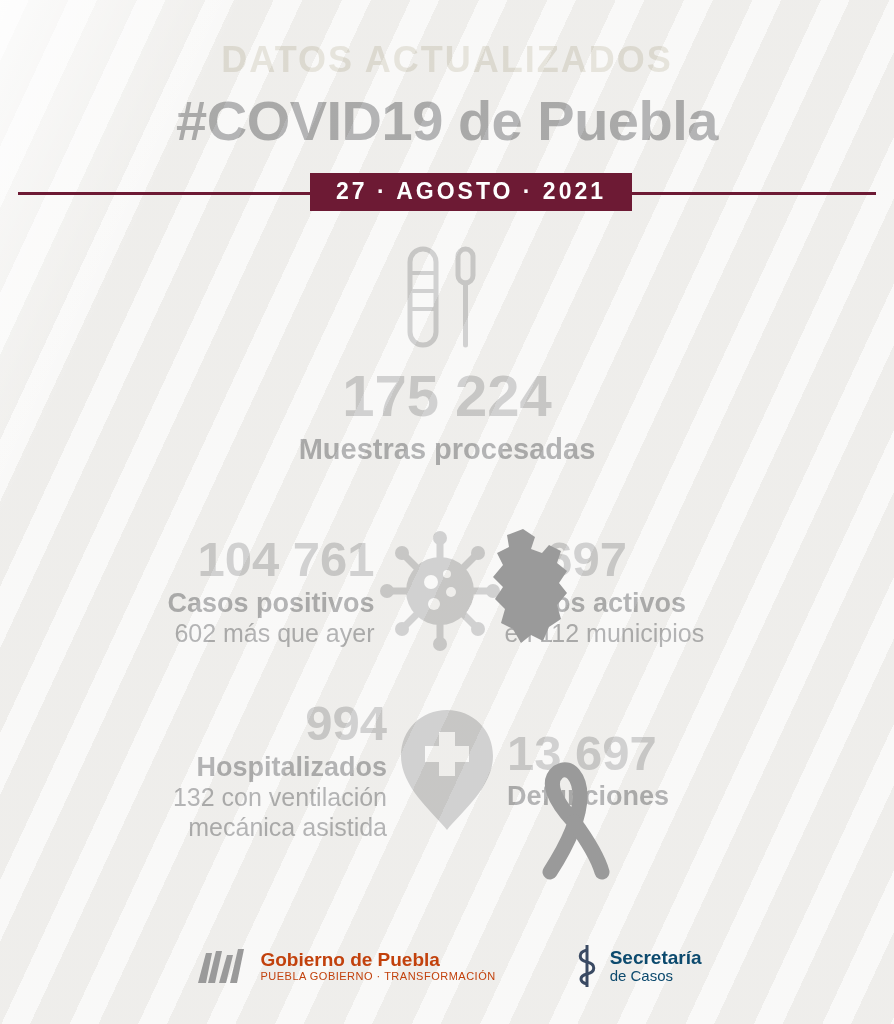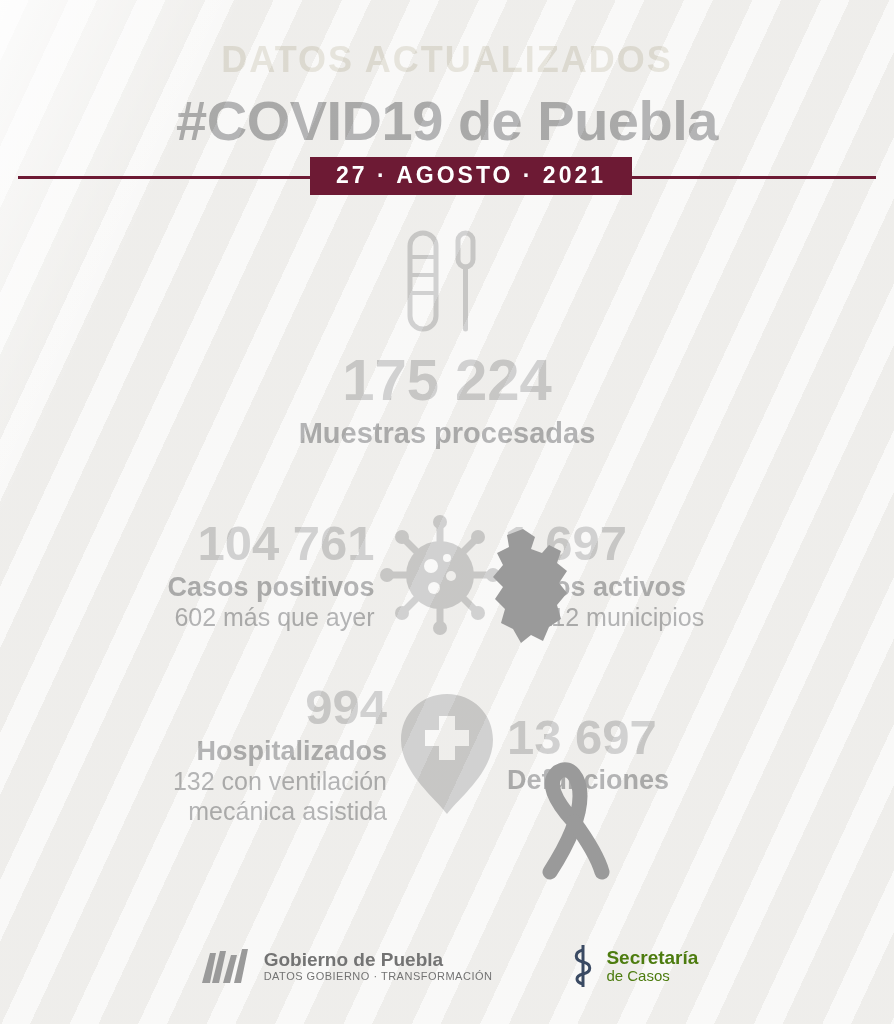--- a/index.html
+++ b/index.html
@@ -54,21 +54,21 @@
     font-weight: bold;
     color: #58595b;
     line-height: 1.02;
     letter-spacing: -0.5px;
   }
   .title .hash {
     font-weight: bold;
   }
   .date-wrap {
     position: relative;
-    margin-top: 8px;
+    margin-top: 24px;
     height: 40px;
     padding-left: 48px;
   }
   .date-rule {
     position: absolute;
     left: 18px;
     right: 18px;
     top: 19px;
     height: 3px;
     background: #6d1a34;
@@ -161,27 +161,27 @@
     align-items: center;
     justify-content: center;
     gap: 78px;
   }
   .logo {
     display: flex;
     align-items: center;
     gap: 10px;
   }
   .logo-text {
-    color: #4d7c0f;
+    color: #0c4a6e;
     line-height: 1.12;
   }
   .logo-text .l1 { font-size: 19px; font-weight: bold; }
   .logo-text .l2 { font-size: 15px; }
   .gob-text {
-    color: #737373;
+    color: #c2410c;
     line-height: 1.1;
   }
   .gob-text .g1 { font-size: 19px; font-weight: bold; }
   .gob-text .g2 { font-size: 11px; letter-spacing: 0.5px; }
 </style>
 </head>
 <body>
 
 <div class="page">
   <div class="bg-texture"></div>
@@ -300,21 +300,21 @@
       <svg width="58" height="46" viewBox="0 0 58 46">
         <g fill="#9a9a9a">
           <path d="M6 40 L14 10 L20 10 L14 40 Z"></path>
           <path d="M16 40 L24 8 L30 8 L23 40 Z"></path>
           <path d="M27 40 L35 12 L41 12 L34 40 Z"></path>
           <path d="M38 40 L46 6 L52 6 L45 40 Z"></path>
         </g>
       </svg>
       <div class="gob-text">
         <div class="g1">Gobierno de Puebla</div>
-        <div class="g2">DATOS GOBIERNO · TRANSFORMACIÓN</div>
+        <div class="g2">PUEBLA GOBIERNO · TRANSFORMACIÓN</div>
       </div>
     </div>
 
     <div class="logo">
       <svg width="26" height="48" viewBox="0 0 26 48">
         <line x1="13" y1="3" x2="13" y2="45" stroke="#3a4a63" stroke-width="3"></line>
         <path d="M13 8 C4 10 4 18 13 20 C22 22 22 30 13 32 C5 34 5 40 13 42" fill="none" stroke="#3a4a63" stroke-width="3"></path>
       </svg>
       <div class="logo-text">
         <div class="l1">Secretaría</div>

